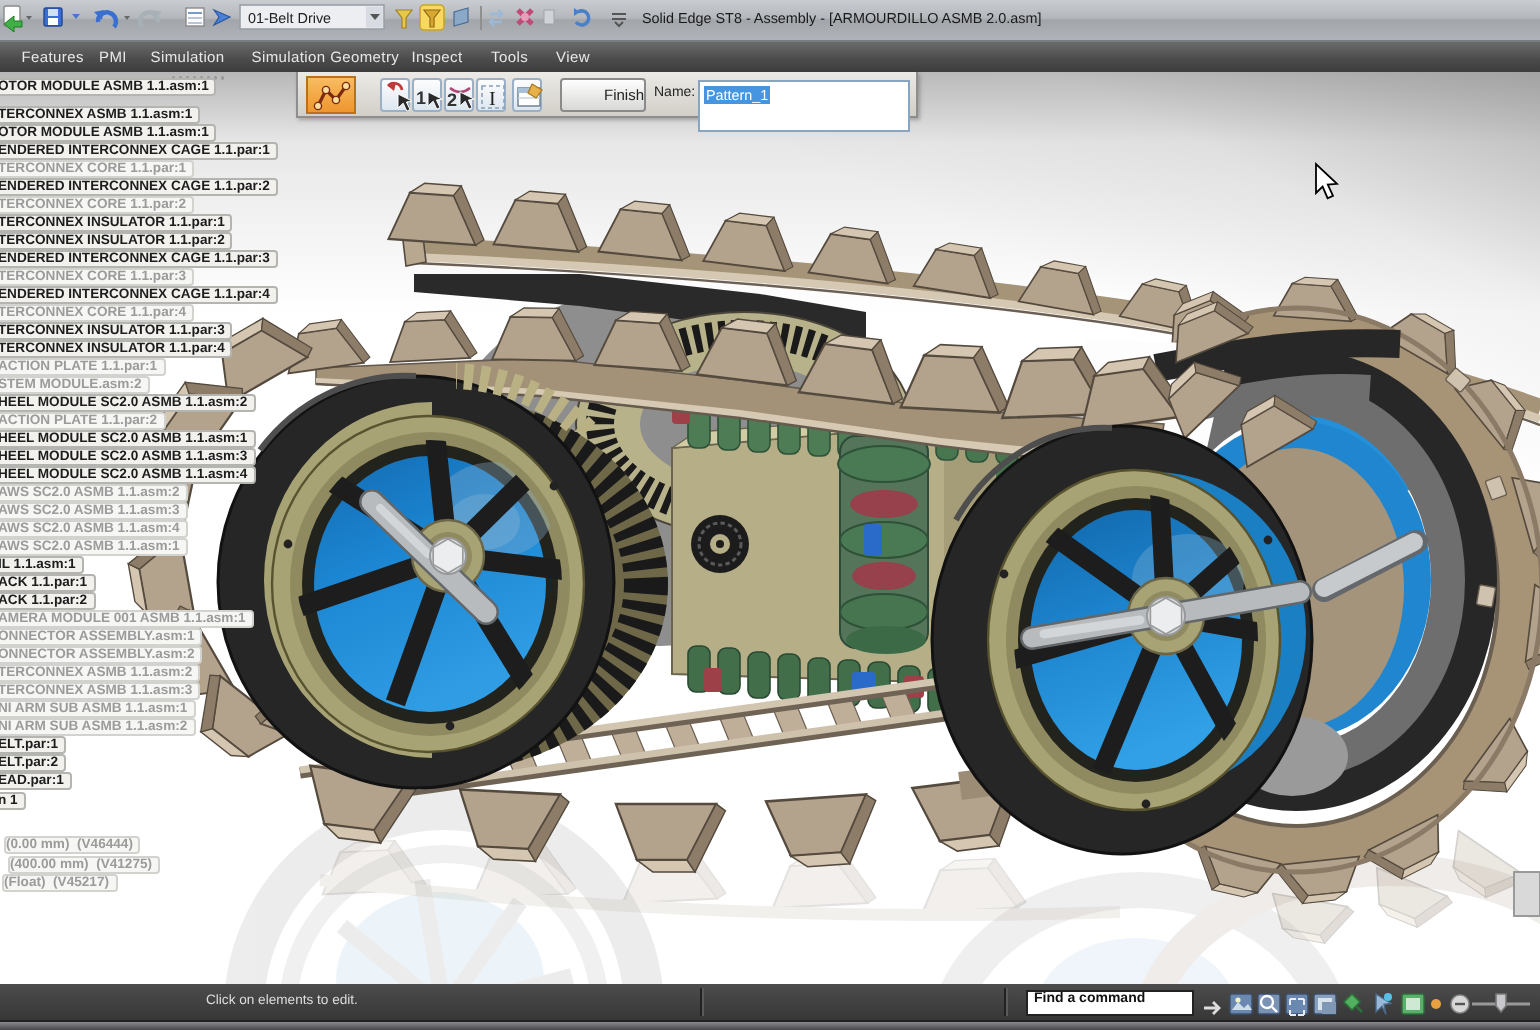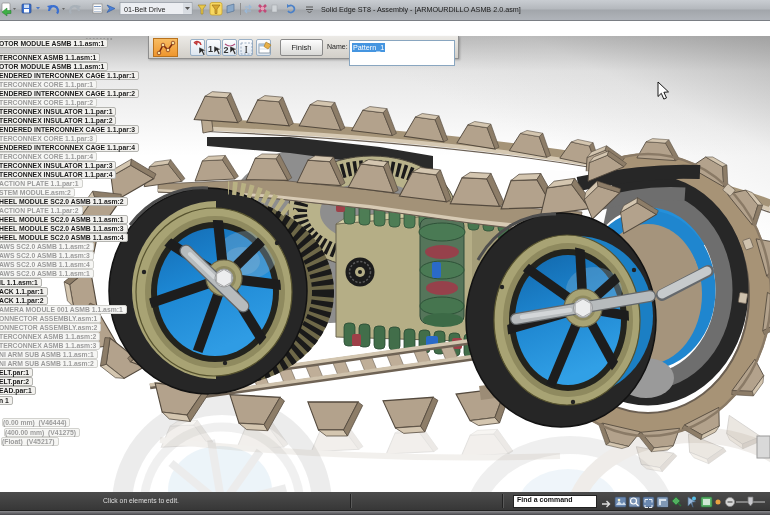--- a/index.html
+++ b/index.html
@@ -15,21 +15,21 @@
   border-radius:2px; font-size:6.8px; font-weight:bold; color:#1c1c1c; padding:0 3px 0 0; white-space:nowrap; }
 .tl.g { color:#9b9b9b; background:#f6f6f4; border-color:#d2d2ce; }
 #grip { position:absolute; left:85px; top:37px; width:28px; height:4px;
   background-image:radial-gradient(circle, #9a9a9a 0.8px, transparent 1px); background-size:3.5px 4px; }
 #cmdbar { position:absolute; left:148px; top:36px; width:311px; height:23px;
   background:linear-gradient(#eceae6,#d2cfc9); border:1px solid #8e8e8e; border-top:none;
   box-shadow:1px 1px 2px rgba(0,0,0,.25); }
 .cbtn { position:absolute; top:3px; }
 .cbtn.sb { width:15px; height:17px; background:linear-gradient(#fdfdfe,#dde6ef); border:1px solid #9ab0c6; border-radius:2px; }
 #finishbtn { position:absolute; left:131px; top:3px; width:43px; height:17px; background:linear-gradient(#fefefe,#d8d8d6);
-  border:1px solid #8a8a8a; border-radius:2px; font-size:7.5px; color:#222; text-align:center; line-height:16px; }
+  border:1px solid #8a8a8a; border-radius:2px; font-size:7.5px; color:#222; text-align:right; line-height:16px; }
 #namelbl { position:absolute; left:178px; top:7px; font-size:7px; color:#222; }
 #nameinput { position:absolute; left:200px; top:4px; width:106px; height:26px; background:#fff; border:1px solid #89a6c0;
   font-size:7.2px; line-height:13px; padding-left:2px; }
 #nameinput span { background:#4595e0; color:#fff; padding:0 1px; }
 #statusbar { position:absolute; left:0; top:492px; width:770px; height:18px;
   background:linear-gradient(#4c4c4c,#373737); color:#ddd; font-size:6.8px; }
 #statusbar .msg { position:absolute; left:103px; top:5px; }
 .sep { position:absolute; top:2px; height:14px; width:1px; background:#222; box-shadow:1px 0 0 #5a5a5a; }
 #findbox { position:absolute; left:513px; top:2.5px; width:84px; height:13px; background:#fff; border:1px solid #222;
   font-size:7px; font-weight:bold; color:#111; padding:0.5px 0 0 3px; }
@@ -328,20 +328,29 @@
 <path d="M 245,7 l 6,0 m -2,-2 l 2,2 -2,2 M 251,11 l -6,0 m 2,-2 l -2,2 2,2" stroke="#9ab8d8" stroke-width="1.2" fill="none"></path>
 <path d="M 259,5 l 7,7 m 0,-7 l -7,7" stroke="#c04a78" stroke-width="2.5"></path>
 <circle cx="262.5" cy="8.5" r="2" fill="#e8a0b8"></circle>
 <rect x="272" y="5" width="5" height="7" fill="#d0d4d8" stroke="#a0a4a8" stroke-width="0.5"></rect>
 <path d="M 289,6 a 3.5,3.5 0 1 1 -1,5" fill="none" stroke="#4a80c8" stroke-width="1.8"></path>
 <path d="M 287,4 l 3,2 -3,2 z" fill="#4a80c8"></path>
 <path d="M 306,7 l 7,0 M 306,9.5 l 7,0 m -5.5,1.5 l 2,2 2,-2" stroke="#555" stroke-width="1" fill="none"></path>
 <text x="321" y="11.5" font-size="7.2" fill="#1a1a1a" font-family="Liberation Sans,sans-serif">Solid Edge ST8 - Assembly - [ARMOURDILLO ASMB 2.0.asm]</text>
 </svg>
     </div>
+ <div id="ribbon">
+      <span class="tab" style="left:26.3px">Features</span>
+      <span class="tab" style="left:56.5px">PMI</span>
+      <span class="tab" style="left:93.8px">Simulation</span>
+      <span class="tab" style="left:162.7px">Simulation Geometry</span>
+      <span class="tab" style="left:218.5px">Inspect</span>
+      <span class="tab" style="left:254.8px">Tools</span>
+      <span class="tab" style="left:286.5px">View</span>
+    </div>
  <div id="grip"></div>
  <div id="cmdbar">
 <div class="cbtn" style="left:4px;top:2px;width:25px;height:19px;background:linear-gradient(#f8bc62,#ee962e);border:1px solid #b8721e">
 <svg width="25" height="19">
           <path d="M 5,14 L 9,6 L 14,11 L 19,4" fill="none" stroke="#7a2a10" stroke-width="1.6"></path>
 <circle cx="5" cy="14" r="1.8" fill="#f6e0a0" stroke="#7a2a10" stroke-width="0.7"></circle>
           <circle cx="9" cy="6" r="1.8" fill="#f6e0a0" stroke="#7a2a10" stroke-width="0.7"></circle>
           <circle cx="14" cy="11" r="1.8" fill="#f6e0a0" stroke="#7a2a10" stroke-width="0.7"></circle>
           <circle cx="19" cy="4" r="1.8" fill="#f6e0a0" stroke="#7a2a10" stroke-width="0.7"></circle>
         </svg></div>

